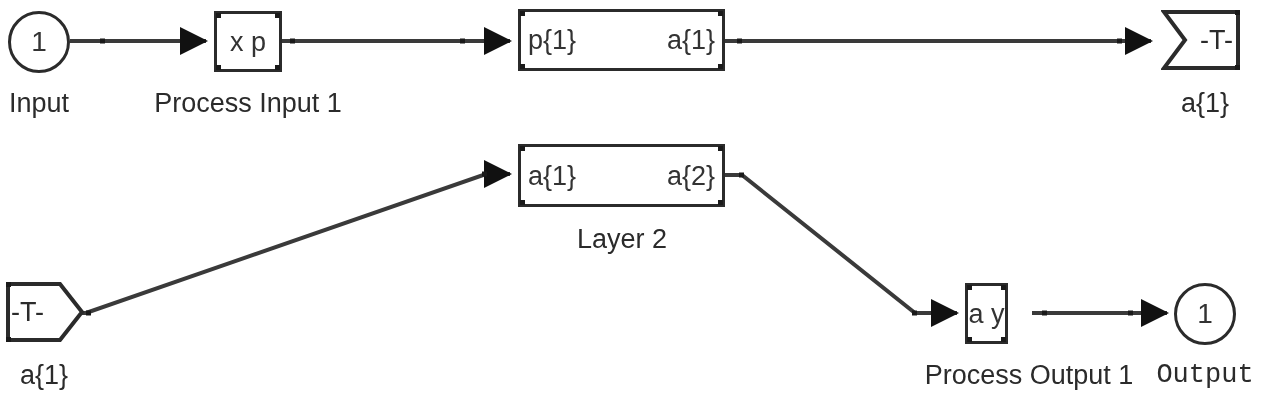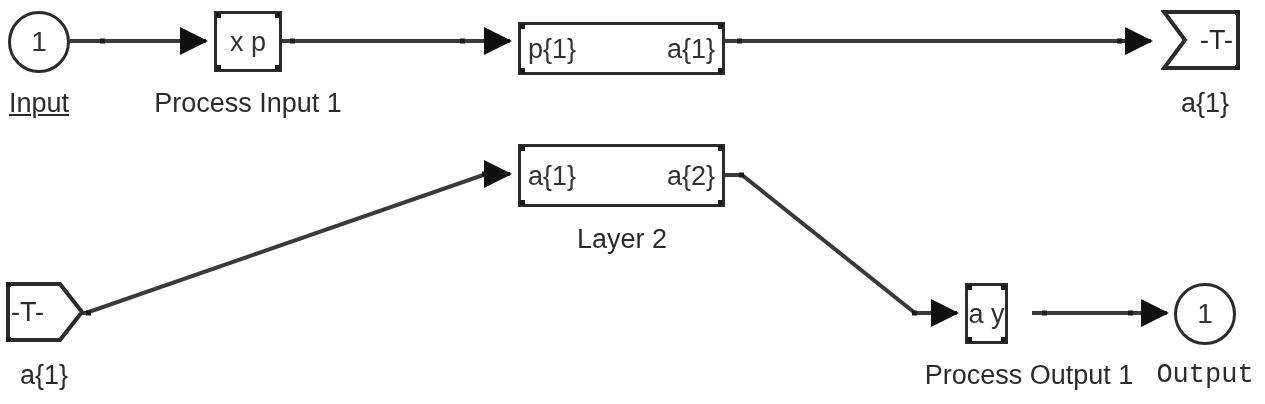--- a/index.html
+++ b/index.html
@@ -134,32 +134,32 @@
     <rect x="912" y="310.5" width="5" height="5" fill="#1a1a1a"></rect>
 
     <line x1="1032" y1="313" x2="1167" y2="313" stroke="#3a3a3a" stroke-width="4" marker-end="url(#arrowhead)"></line>
     <rect x="1042" y="310.5" width="5" height="5" fill="#1a1a1a"></rect>
     <rect x="1128" y="310.5" width="5" height="5" fill="#1a1a1a"></rect>
   </svg>
 
   <div class="node circle-block" style="left:8px; top:11px; width:62px; height:62px;">
     <span>1</span>
   </div>
-  <div class="caption" style="left:39px; top:90px;text-decoration:underline;">Input</div>
+  <div class="caption" style="left:39px; top:90px;">Input</div>
 
   <div class="node rect-block" style="left:214px; top:11px; width:68px; height:61px;">
     <span class="port-label center">x  p</span>
     <span class="corner" style="left:-1px; top:-1px;"></span>
     <span class="corner" style="right:-1px; top:-1px;"></span>
     <span class="corner" style="left:-1px; bottom:-1px;"></span>
     <span class="corner" style="right:-1px; bottom:-1px;"></span>
   </div>
   <div class="caption" style="left:248px; top:90px;text-align:right;">Process Input 1</div>
 
-  <div class="node rect-block" style="left:518px; top:22px; width:207px; height:53px;padding-left:22px;">
+  <div class="node rect-block" style="left:518px; top:9px; width:207px; height:62px;padding-left:22px;">
     <span class="port-label left">p{1}</span>
     <span class="port-label right">a{1}</span>
     <span class="corner" style="left:-1px; top:-1px;"></span>
     <span class="corner" style="right:-1px; top:-1px;"></span>
     <span class="corner" style="left:-1px; bottom:-1px;"></span>
     <span class="corner" style="right:-1px; bottom:-1px;"></span>
   </div>
 
   <div class="tag-block goto" style="left:1161px; top:9px; width:80px; height:62px;">
     <svg width="80" height="62" viewBox="0 0 80 62" xmlns="http://www.w3.org/2000/svg">

